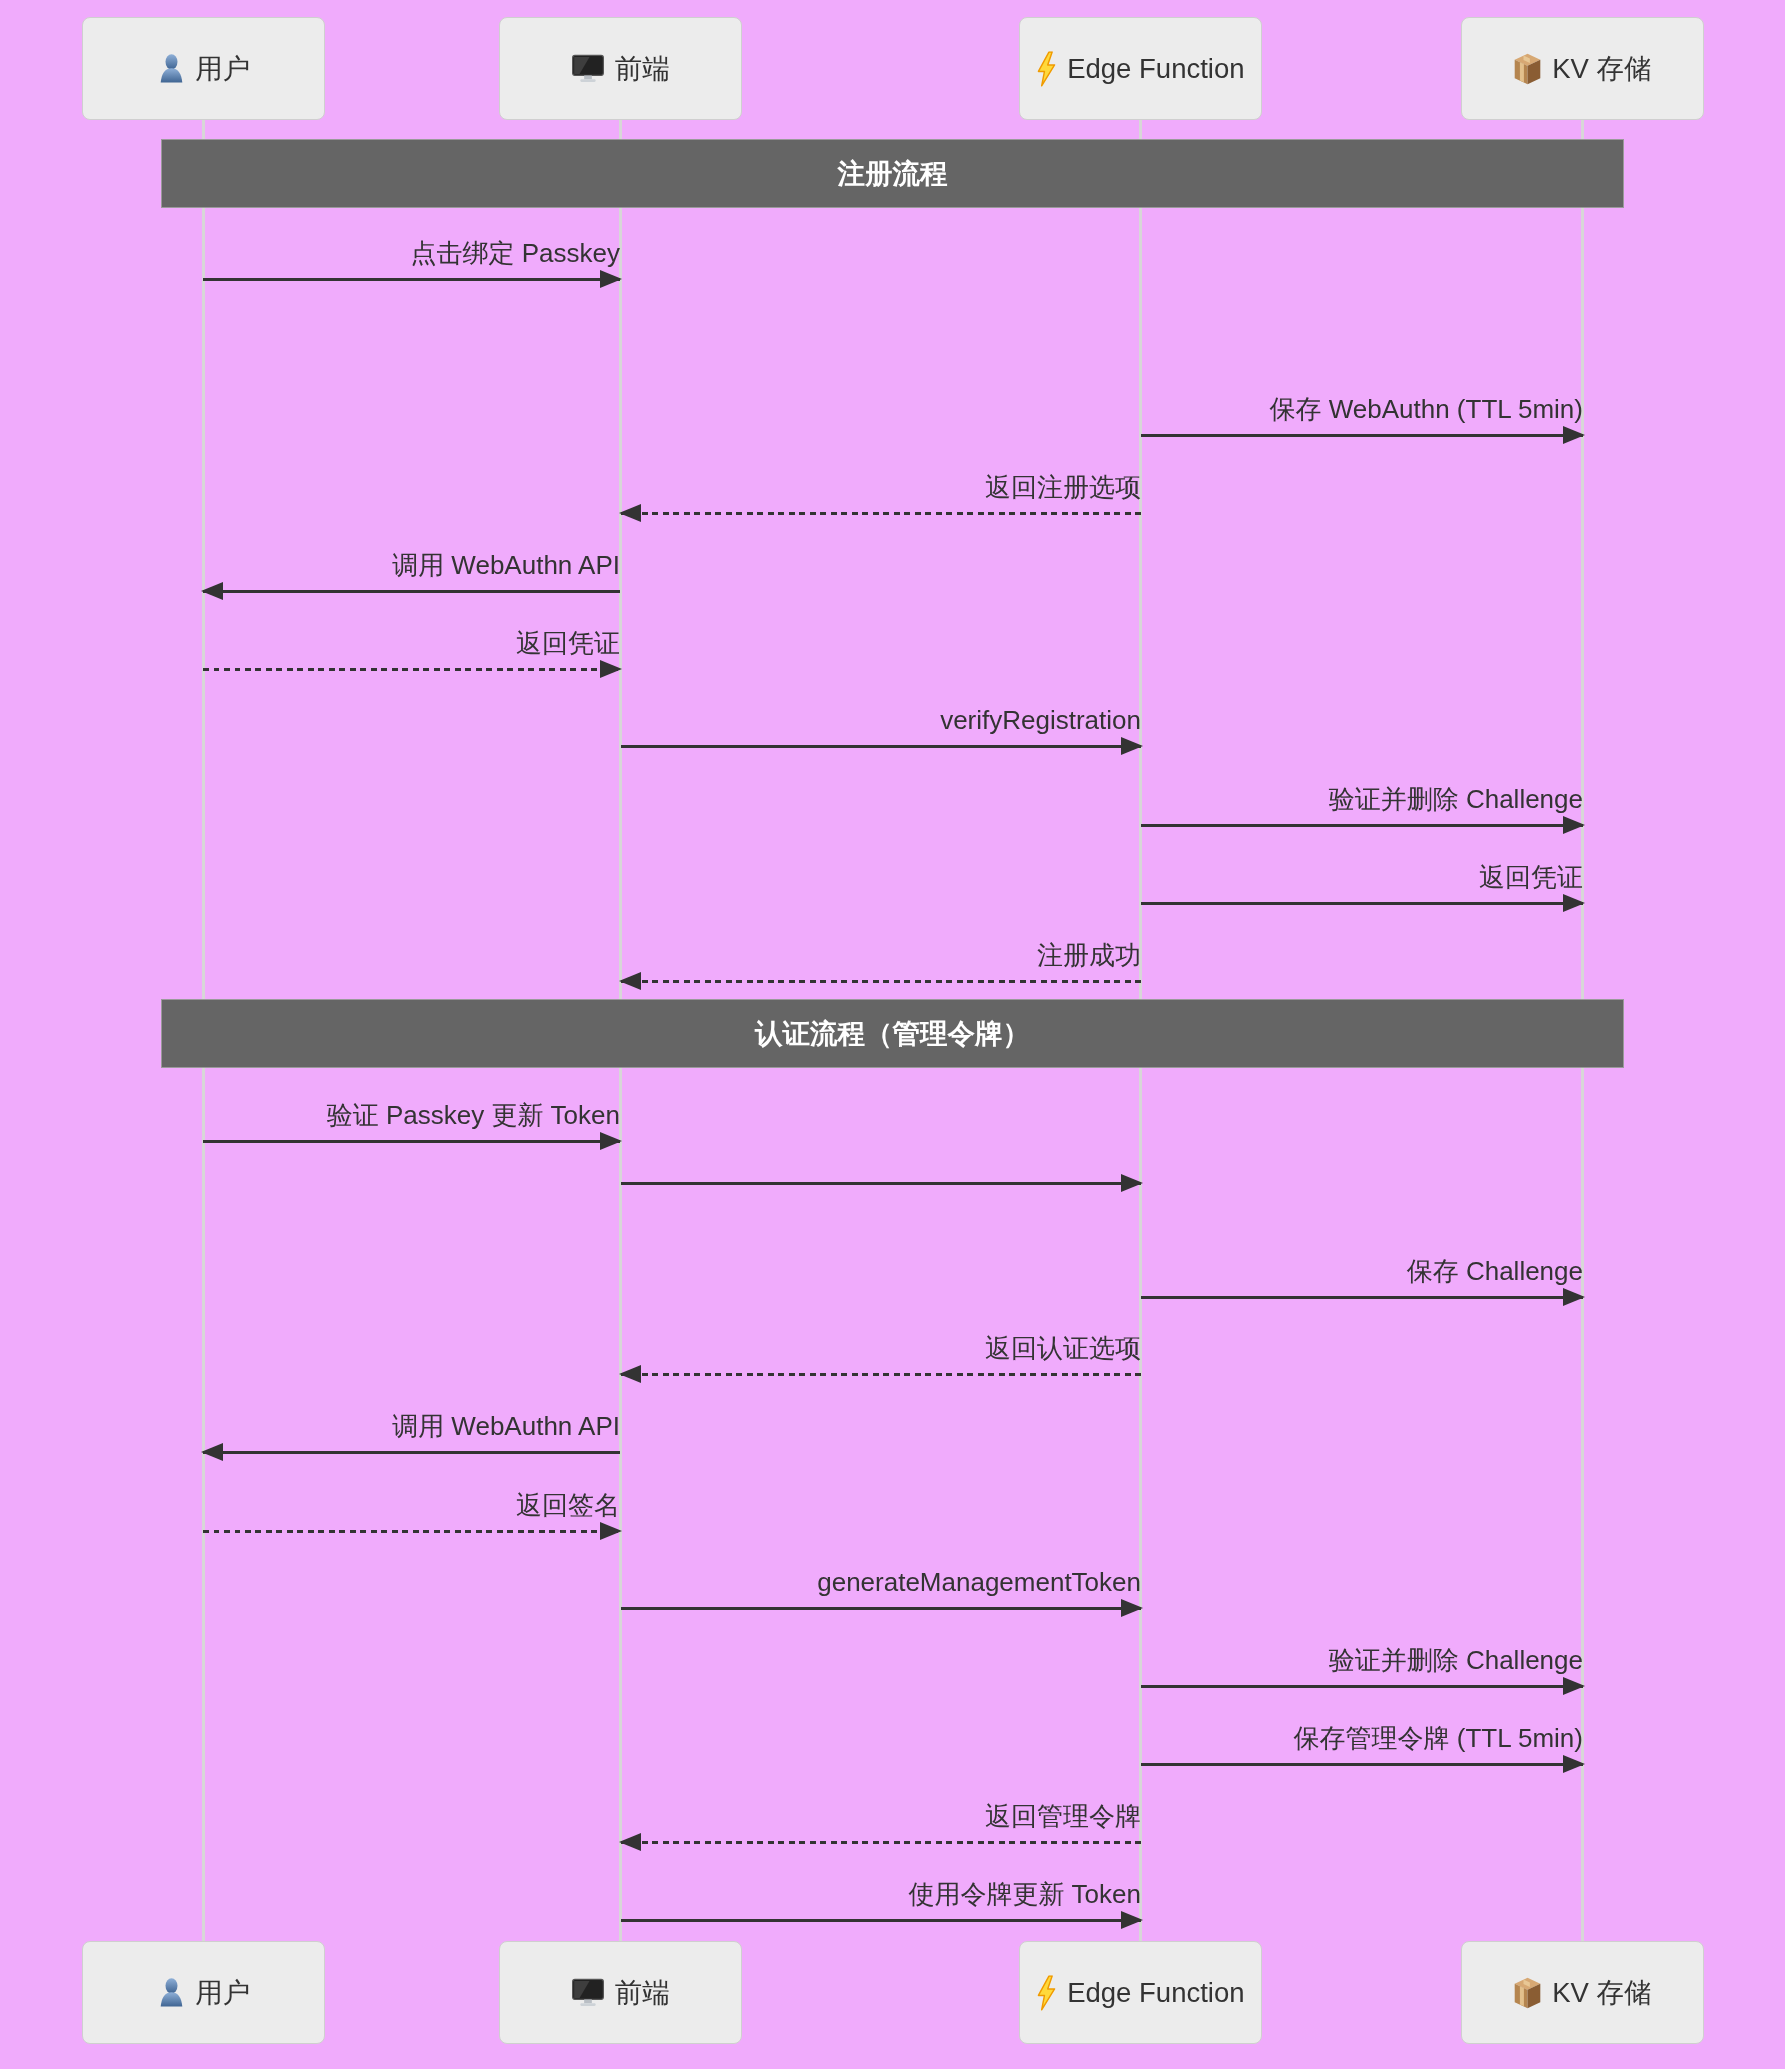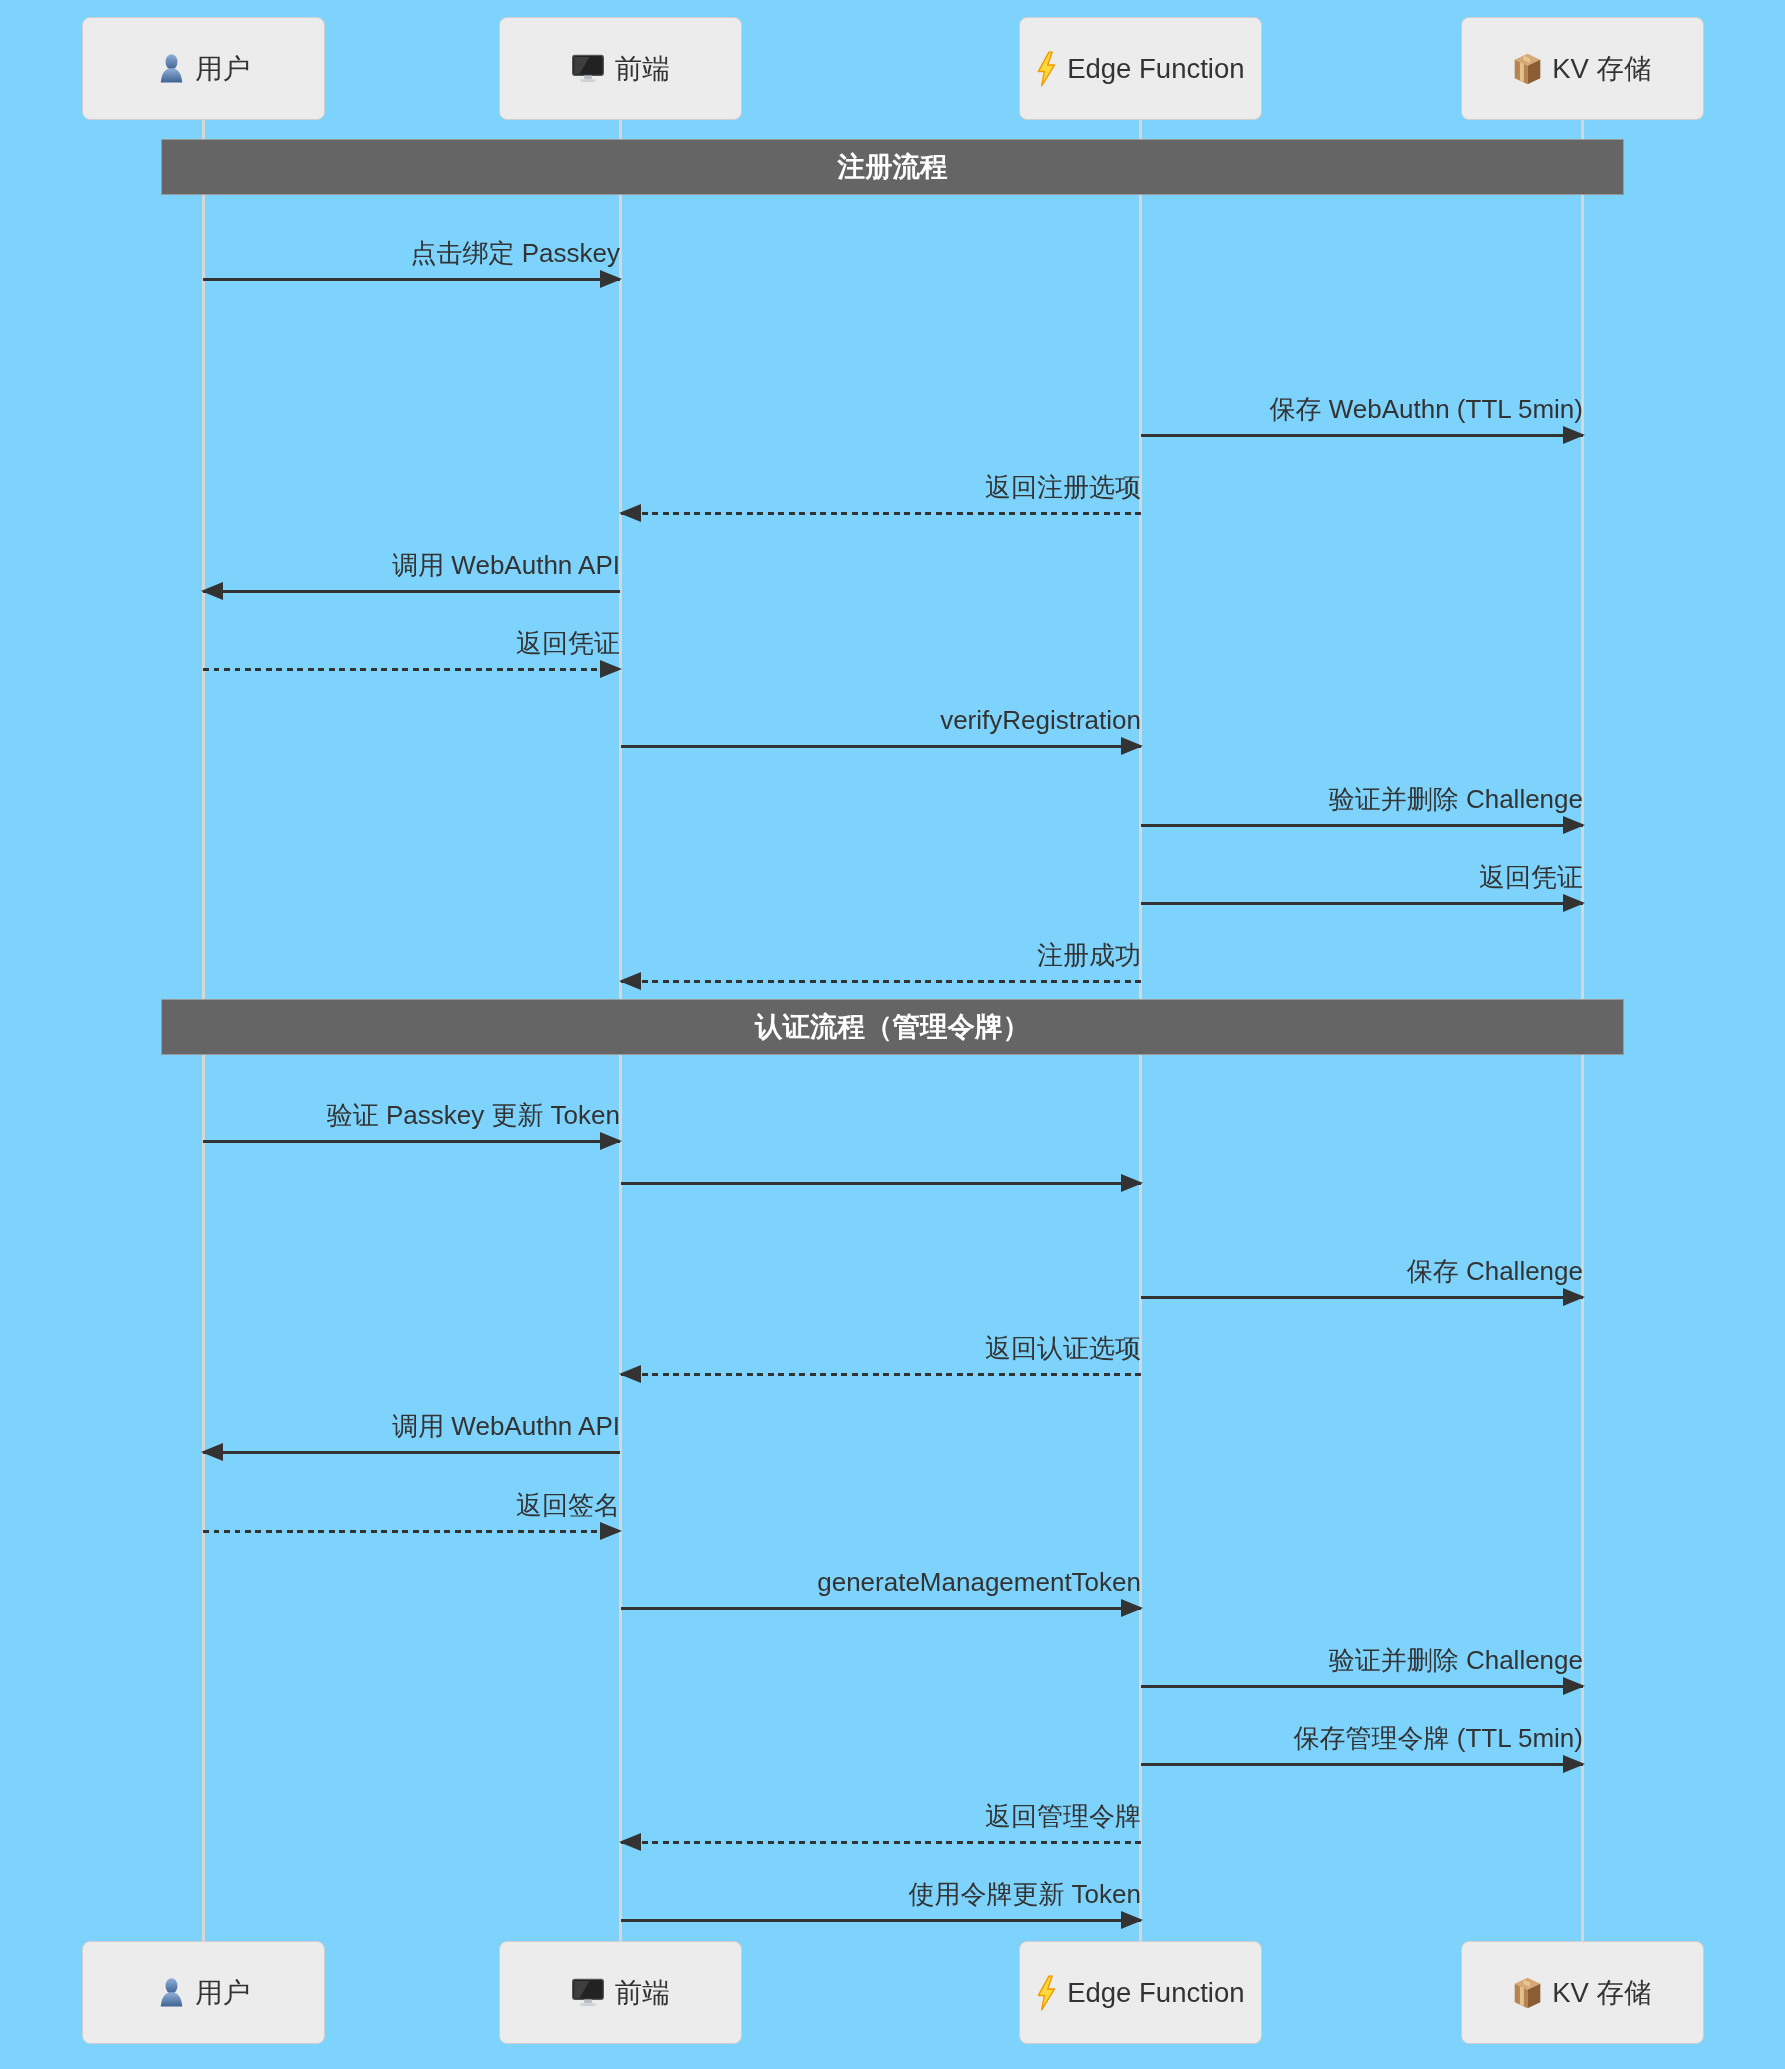--- a/index.html
+++ b/index.html
@@ -1,20 +1,20 @@
 <!DOCTYPE html>
 <html style="font-size:13px"><head>
 <meta charset="utf-8">
 <style>
   html,body{margin:0;padding:0;background:#fff;}
   .canvas{
     position:relative;
     width:1786px;
     height:2069px;
-    background:#7dd3fc;
+    background:#f0abfc;
     font-family:"Liberation Sans","DejaVu Sans",sans-serif;
     color:#333;
     overflow:hidden;
   }
   
   .lifeline{
     position:absolute;
     top:120px;
     height:1824px;
     width:3.2px;
@@ -38,21 +38,21 @@
     color:#333;
     z-index:3;
   }
   .actor .icon{flex:0 0 auto;display:block;}
   .actor-label{white-space:nowrap;}
   
   .section-band{
     position:absolute;
     left:161px;
     width:1463px;
-    height:56px;
+    height:69px;
     background:#656565;
     border:1.6px solid #9a9a9a;
     box-sizing:border-box;
     display:flex;
     align-items:center;
     justify-content:center;
     color:#ffffff;
     font-size:27.5px;
     font-weight:bold;
     z-index:2;

